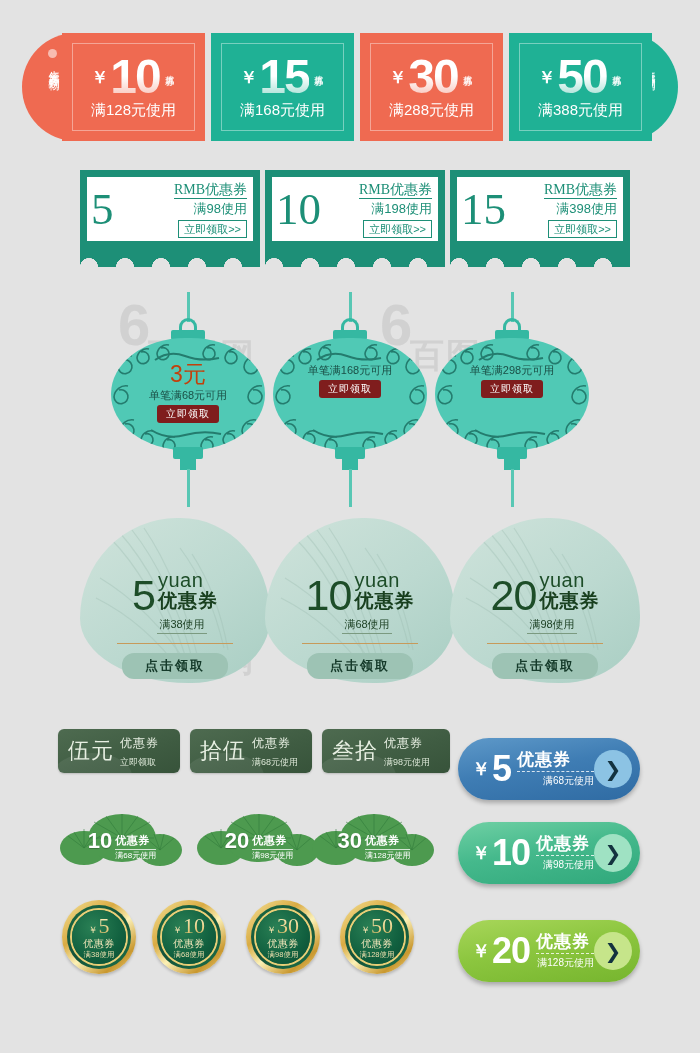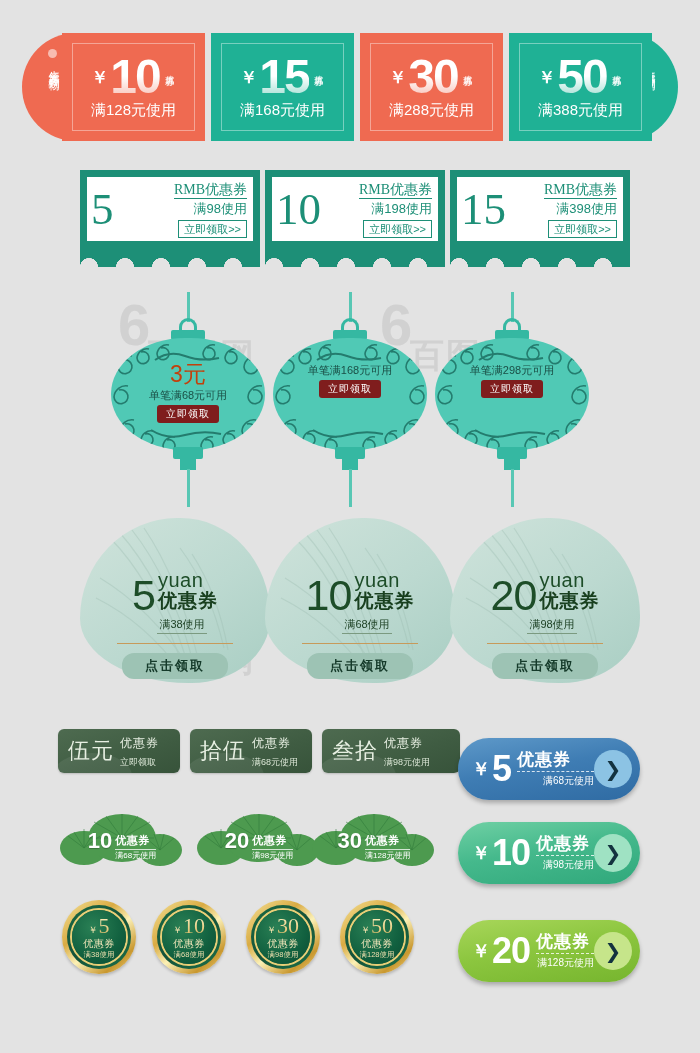--- a/index.html
+++ b/index.html
@@ -585,21 +585,21 @@
   </div>
 
   <div class="plaque" style="left:190px; top:729px; width:122px;">
     <span class="pq-cn">拾伍</span>
     <span class="pq-right">
       <span class="pq-label">优惠券</span><br>
       <span class="pq-cond">满68元使用</span>
     </span>
   </div>
 
-  <div class="plaque" style="left:322px; top:729px; width:138px;">
+  <div class="plaque" style="left:322px; top:729px; width:128px;">
     <span class="pq-cn">叁拾</span>
     <span class="pq-right">
       <span class="pq-label">优惠券</span><br>
       <span class="pq-cond">满98元使用</span>
     </span>
   </div>
 
   <div class="bush" style="left:60px; top:812px;">
     <svg class="bush-svg" viewBox="0 0 124 60">
       <g fill="#4d9a4f">

